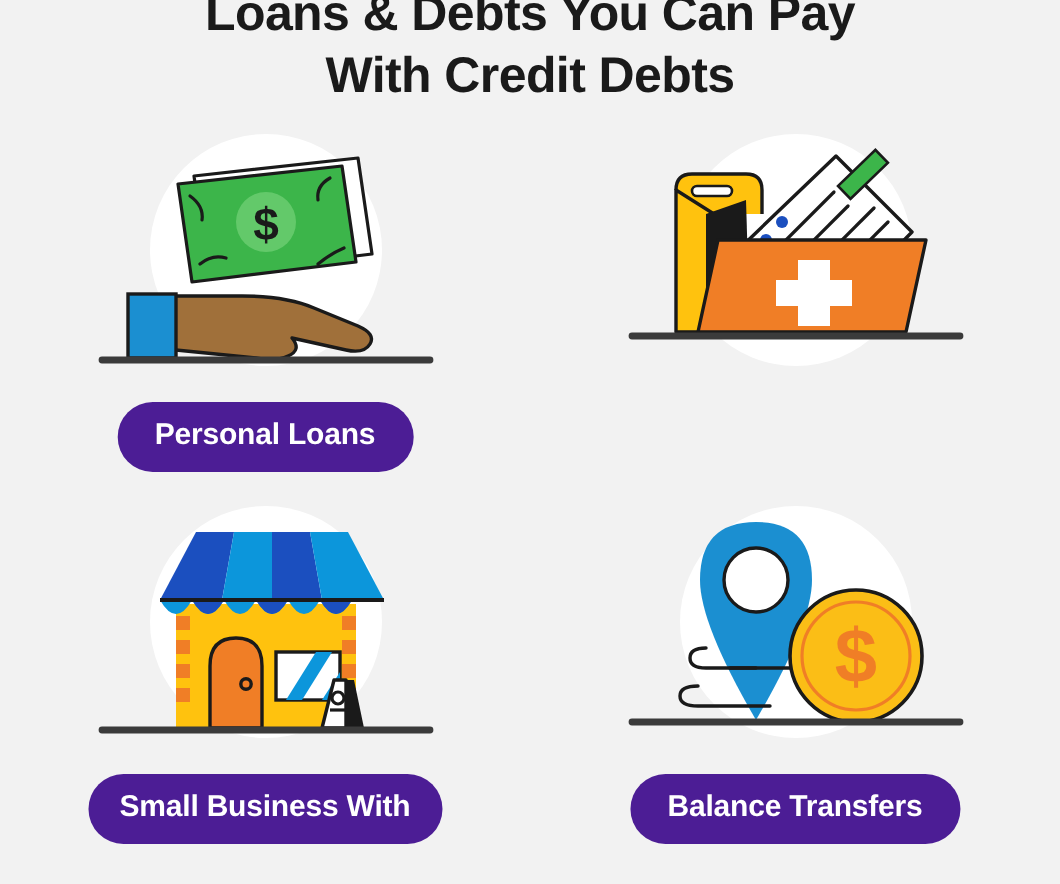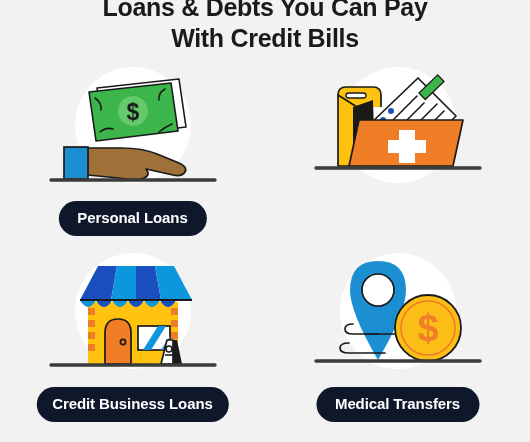--- a/index.html
+++ b/index.html
@@ -64,21 +64,21 @@
     display: block;
     margin: 0 auto;
   }
 
   
   .pill {
     position: absolute;
     top: 139px;
     left: 50%;
     transform: translateX(-50%);
-    background: #0f172a;
+    background: #4c1d95;
     color: #ffffff;
     border-radius: 999px;
     font-size: 15px;
     font-weight: bold;
     line-height: 1;
     padding: 9px 19px 11px;
     white-space: nowrap;
     letter-spacing: -0.1px;
   }
   .card.wide-pill .pill {
@@ -86,21 +86,21 @@
     padding-right: 16px;
   }
 </style>
 </head>
 <body>
 
 <div class="infographic">
 
   <div class="title-block">
     <span class="title-line">Loans &amp; Debts You Can Pay</span>
-    <span class="title-line">With Credit Bills</span>
+    <span class="title-line">With Credit Debts</span>
   </div>
 
   <div class="grid">
 
     <div class="card">
       <div class="art-wrap">
         <svg width="170" height="135" viewBox="0 0 170 135" xmlns="http://www.w3.org/2000/svg">
           <circle cx="85" cy="63" r="58" fill="#ffffff"></circle>
           <g>
             <polygon points="49,26 131,17 138,65 56,75" fill="#ffffff" stroke="#1a1a1a" stroke-width="1.6" stroke-linejoin="round"></polygon>
@@ -191,21 +191,21 @@
           </g>
           <g>
             <polygon points="113,116 119,92 125,92 125,116" fill="#ffffff" stroke="#1a1a1a" stroke-width="1.7" stroke-linejoin="round"></polygon>
             <polygon points="125,92 129,92 134,116 125,116" fill="#1a1a1a"></polygon>
             <circle cx="121" cy="101" r="3" fill="none" stroke="#1a1a1a" stroke-width="1.6"></circle>
             <line x1="117" y1="107" x2="127" y2="107" stroke="#1a1a1a" stroke-width="1.6"></line>
           </g>
           <line x1="3" y1="117" x2="167" y2="117" stroke="#3b3b3b" stroke-width="3.4" stroke-linecap="round"></line>
         </svg>
       </div>
-      <div class="pill">Credit Business Loans</div>
+      <div class="pill">Small Business With</div>
     </div>
 
     <div class="card">
       <div class="art-wrap">
         <svg width="170" height="135" viewBox="0 0 170 135" xmlns="http://www.w3.org/2000/svg">
           <circle cx="85" cy="63" r="58" fill="#ffffff"></circle>
           <g>
             <path d="M65 13 q28 0 28 29 q0 22 -28 70 q-28 -48 -28 -70 q0 -29 28 -29 Z" fill="#1b8fd1"></path>
             <circle cx="65" cy="42" r="16" fill="#ffffff" stroke="#1a1a1a" stroke-width="1.7"></circle>
           </g>
@@ -215,17 +215,17 @@
             <line x1="52" y1="86" x2="88" y2="86"></line>
           </g>
           <g>
             <circle cx="115" cy="80" r="33" fill="#fbbe16" stroke="#1a1a1a" stroke-width="1.8"></circle>
             <circle cx="115" cy="80" r="27" fill="none" stroke="#f07e26" stroke-width="1.6"></circle>
             <text x="115" y="93" font-family="'Liberation Sans', sans-serif" font-size="38" font-weight="bold" fill="#f07e26" text-anchor="middle">$</text>
           </g>
           <line x1="3" y1="113" x2="167" y2="113" stroke="#3b3b3b" stroke-width="3.4" stroke-linecap="round"></line>
         </svg>
       </div>
-      <div class="pill">Medical Transfers</div>
+      <div class="pill">Balance Transfers</div>
     </div>
 
   </div>
 </div>
 
 </body></html>

